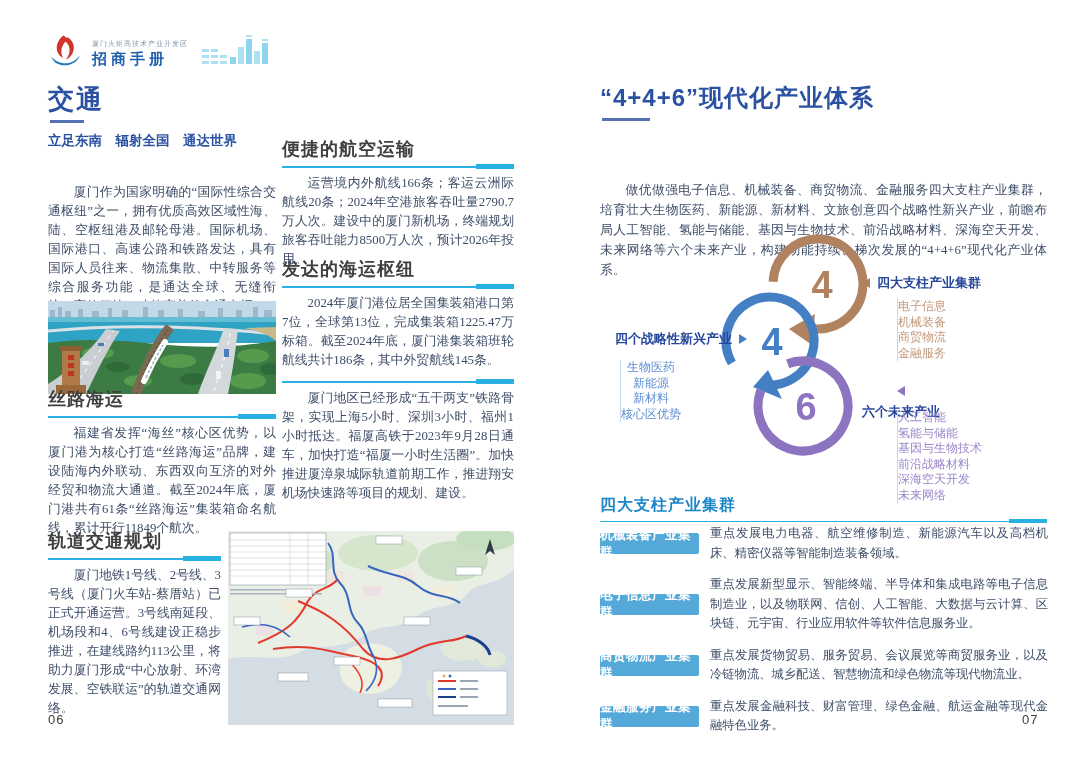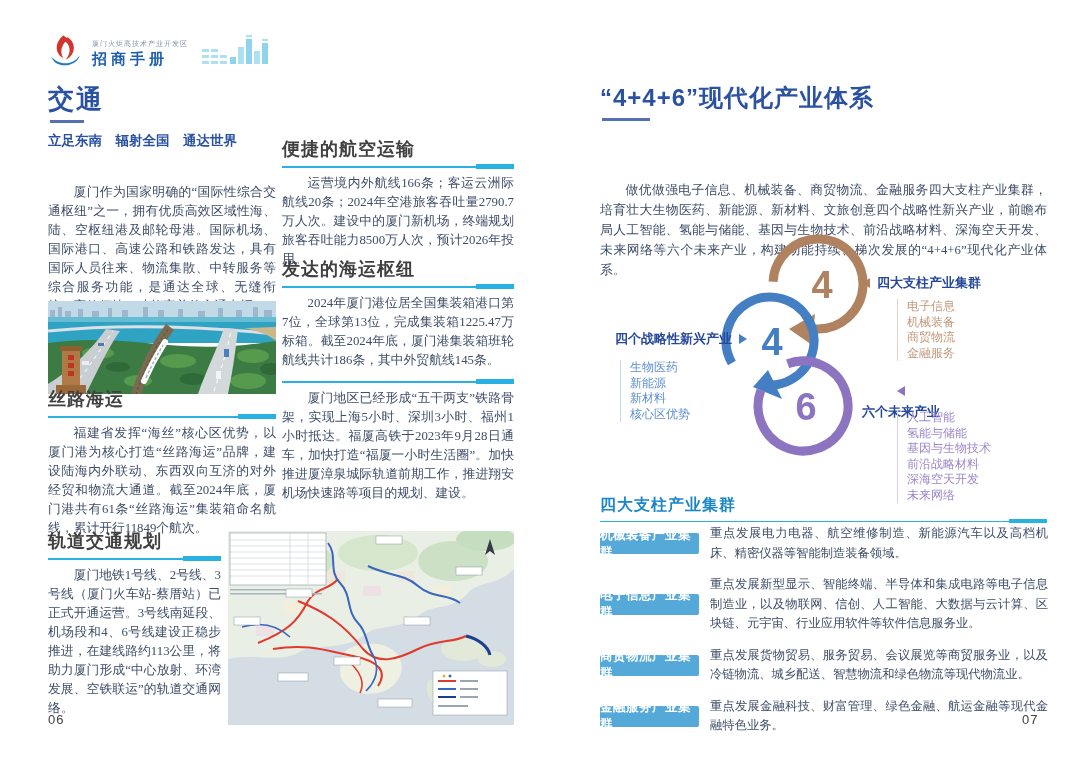--- a/index.html
+++ b/index.html
@@ -29,24 +29,24 @@
   .rule .thin{flex:1;height:2px;background:#2ab1e4;}
   .rule .thick{width:38px;height:5px;background:#2ab1e4;}
   .sec .body-p{margin-top:5px;}
   .pgnum{font-size:13px;color:#404040;letter-spacing:1px;text-align:right;}
   
   .diag-label{display:flex;align-items:center;gap:7px;font-size:13px;font-weight:bold;color:#27489b;white-space:nowrap;}
   .tri{width:0;height:0;border-top:5px solid transparent;border-bottom:5px solid transparent;}
   .tri-left-tan{border-right:8px solid #b1825f;}
   .tri-left-purple{border-right:8px solid #8c74c0;}
   .tri-right-blue{border-left:8px solid #447fc4;}
-  .diag-list{font-size:12px;line-height:15.5px;padding-left:9px;white-space:nowrap;}
+  .diag-list{font-size:12px;line-height:15.5px;padding-left:0;white-space:nowrap;}
   .diag-list div{margin:0;}
   .list-tan{color:#c2987a;border-left:1px solid #e3d2c3;}
-  .list-blue{color:#5d8ed2;border-left:1px solid #c6d6ef;}
+  .list-blue{color:#5d8ed2;border-left:1px solid #c6d6ef;text-align:center;}
   .list-purple{color:#9d87ca;border-left:1px solid #d9d0ea;}
   
   .clusters-head h3{margin:0;font-size:16px;font-weight:bold;color:#1b86c9;letter-spacing:1px;}
   .clusters-head .rule{height:4px;}
   .clusters-head .thin{height:1px;}
   .clusters-head .thick{height:4px;}
   .cluster-row{display:flex;align-items:center;gap:11px;margin-bottom:12px;}
   .badge{flex:none;width:99px;height:21px;display:flex;align-items:center;justify-content:center;
     background:#55a9d8;color:#fff;font-size:12.5px;font-weight:bold;border-radius:2px;letter-spacing:0.5px;}
   .cluster-desc{font-family:"Liberation Serif","DejaVu Serif",serif;font-size:12.3px;line-height:19.5px;

